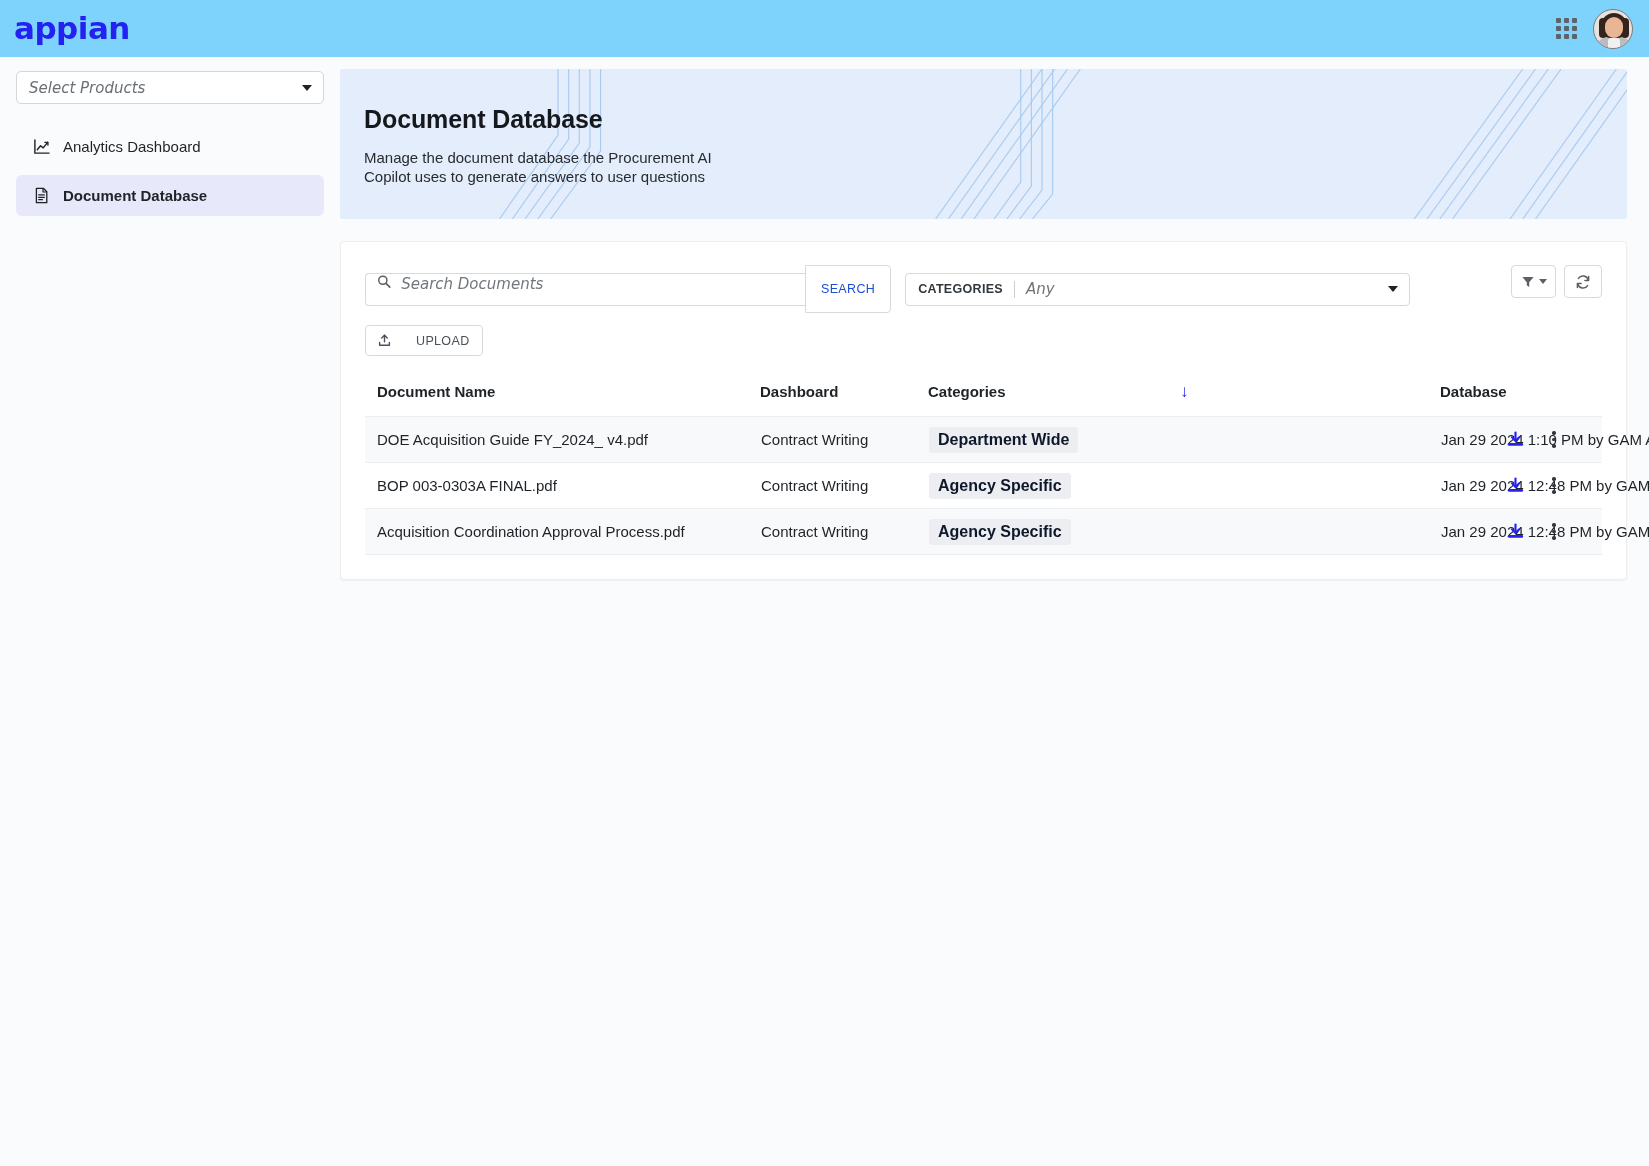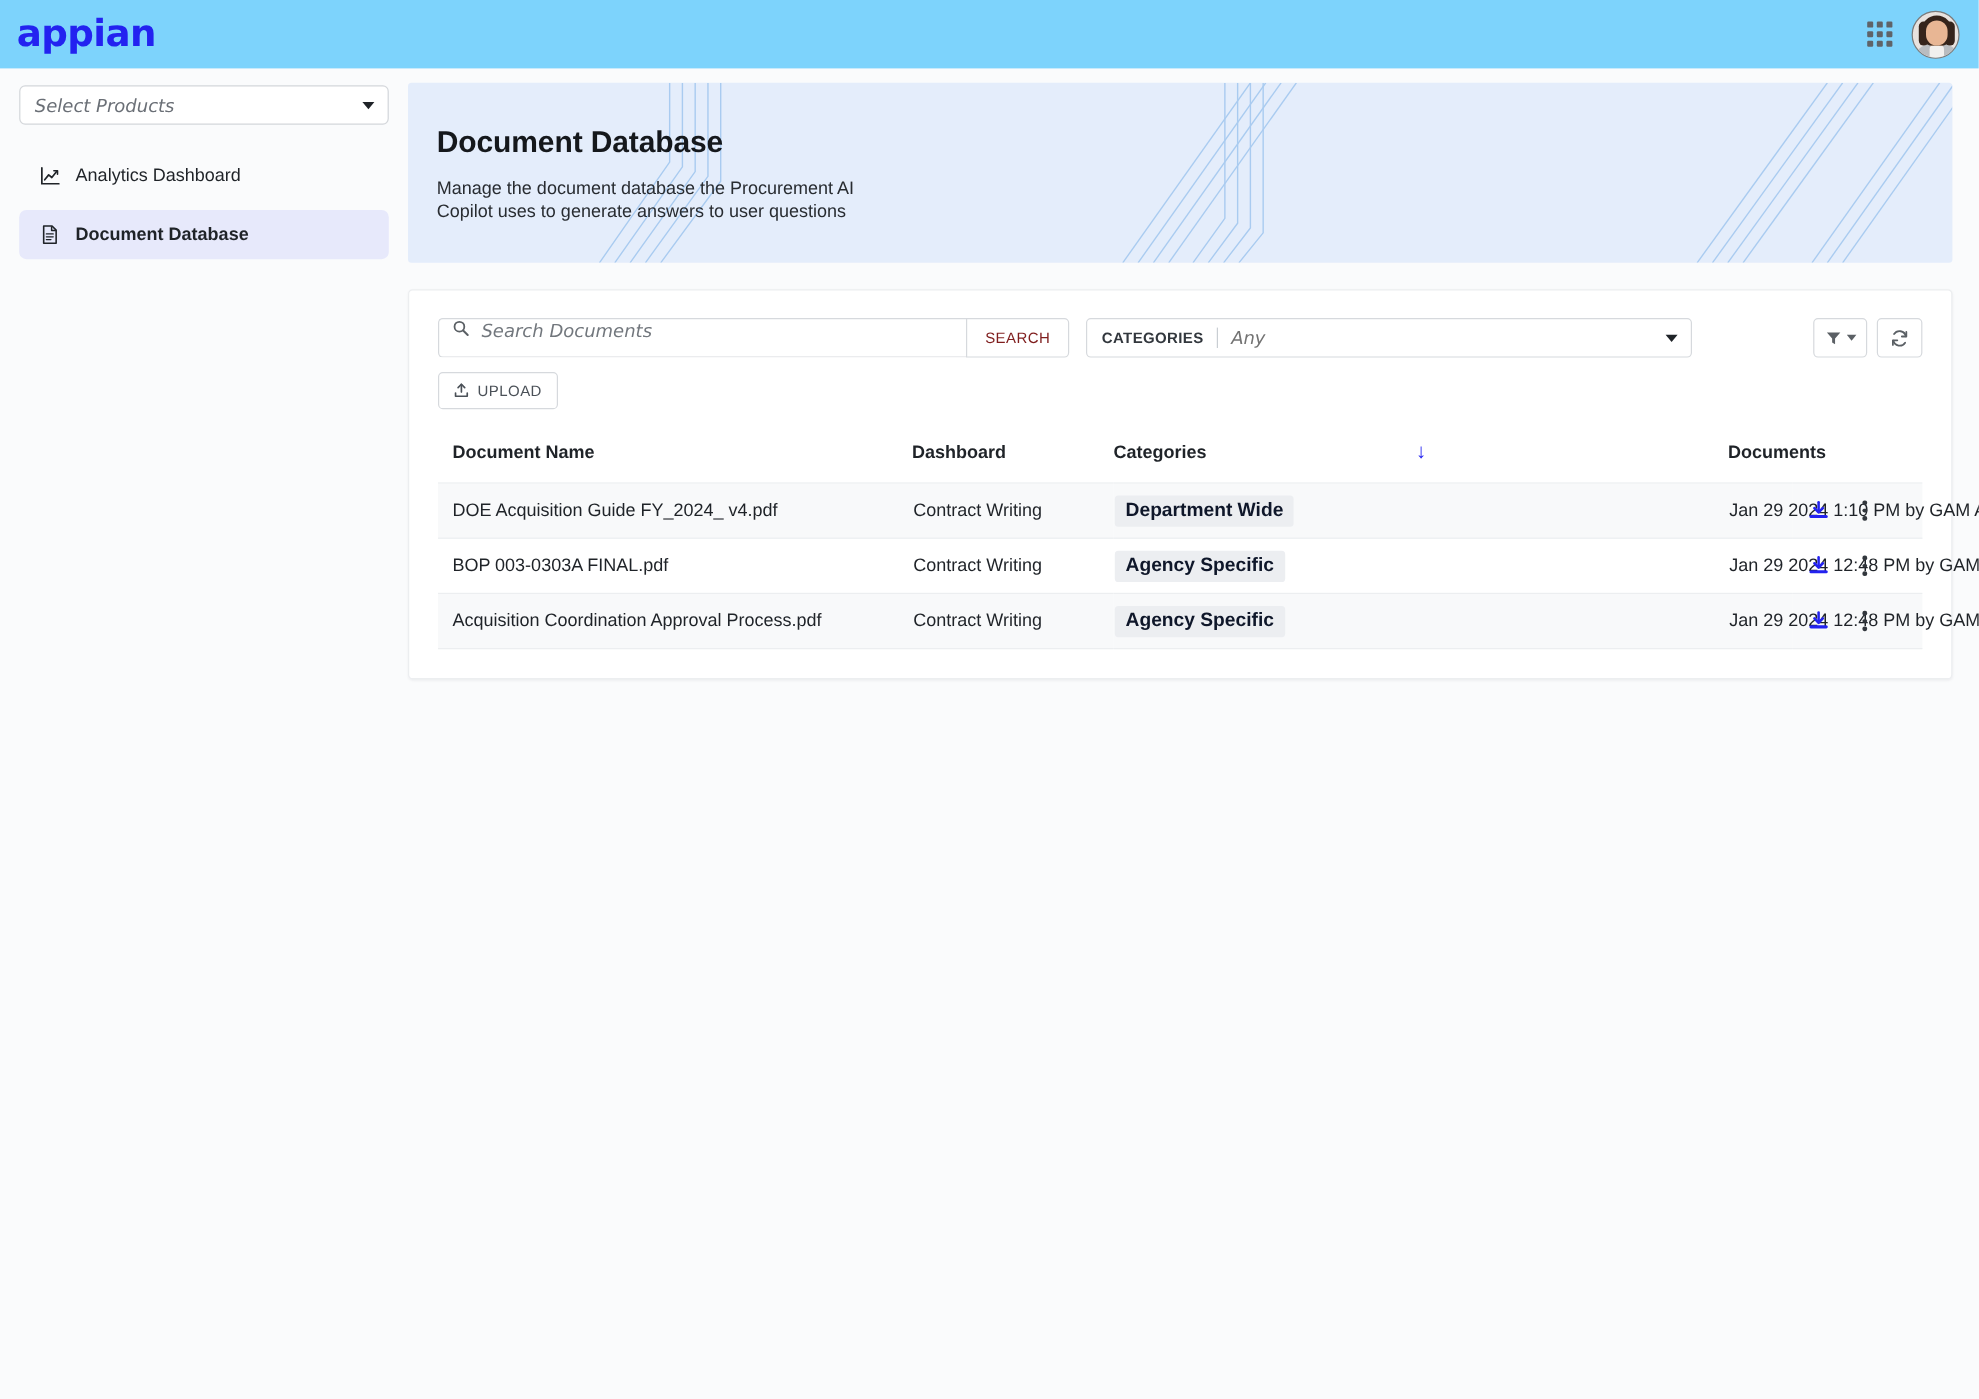--- a/index.html
+++ b/index.html
@@ -128,44 +128,44 @@
     padding: 0 11px; background: #fff;
   }
   .search-box input {
     border: none; outline: none; background: transparent;
     font-size: 15px; font-style: italic; color: #6b7076;
     font-family: "DejaVu Sans", sans-serif;
     width: 100%;
   }
   .search-box input::placeholder { color: #72777d; font-style: italic; opacity: 1; }
   .search-btn {
-    height: 33px; padding: 0 15px;
+    height: 48px; padding: 0 15px;
     border: 1px solid #d6d9dd; background: #fff;
     border-radius: 0 4px 4px 0;
-    font-size: 12.5px; color: #7f1d1d; letter-spacing: .35px;
+    font-size: 12.5px; color: #1d4ed8; letter-spacing: .35px;
     display: flex; align-items: center; cursor: pointer;
     font-family: "Liberation Sans", sans-serif;
   }
   .cat-box {
     position: relative;
     margin-left: 14px;
     width: 505px; height: 33px;
     border: 1px solid #d6d9dd; border-radius: 4px;
     background: #fff;
     display: flex; align-items: center; padding: 0 12px;
   }
   .cat-label { font-size: 12.5px; font-weight: 700; color: #32373d; letter-spacing: .3px; }
   .cat-div { width: 1px; height: 17px; background: #c9ced3; margin: 0 11px; }
   .cat-any { font-size: 15px; font-style: italic; color: #737373; font-family: "DejaVu Sans", sans-serif; }
 
   .upload-btn {
     margin-top: 12px;
     height: 31px; padding: 0 12px;
     border: 1px solid #d6d9dd; background: #fff; border-radius: 4px;
-    display: inline-flex; align-items: center; gap: 7px;
+    display: inline-flex; align-items: center; gap: 25px;
     font-size: 12.5px; color: #4b5158; letter-spacing: .35px;
     cursor: pointer; width: max-content;
   }
 
   .toolbar-right { margin-left: auto; display: flex; gap: 8px; }
   .icon-btn {
     width: 45px; height: 33px;
     border: 1px solid #d6d9dd; background: #fff; border-radius: 4px;
     display: flex; align-items: center; justify-content: center; gap: 4px;
     cursor: pointer;
@@ -359,21 +359,21 @@
 
       <table>
         <thead>
           <tr>
             <th class="c-name">Document Name</th>
             <th class="c-prod">Dashboard</th>
             <th class="c-cat">Categories</th>
             <th class="c-sort">
               <span class="sort-arrow">↓</span>
             </th>
-            <th class="c-up">Documents</th>
+            <th class="c-up">Database</th>
             <th class="c-act"></th>
           </tr>
         </thead>
         <tbody>
 
           <tr class="odd">
             <td class="c-name">DOE Acquisition Guide FY_2024_ v4.pdf</td>
             <td>Contract Writing</td>
             <td>
               <span class="badge">Department Wide</span>

